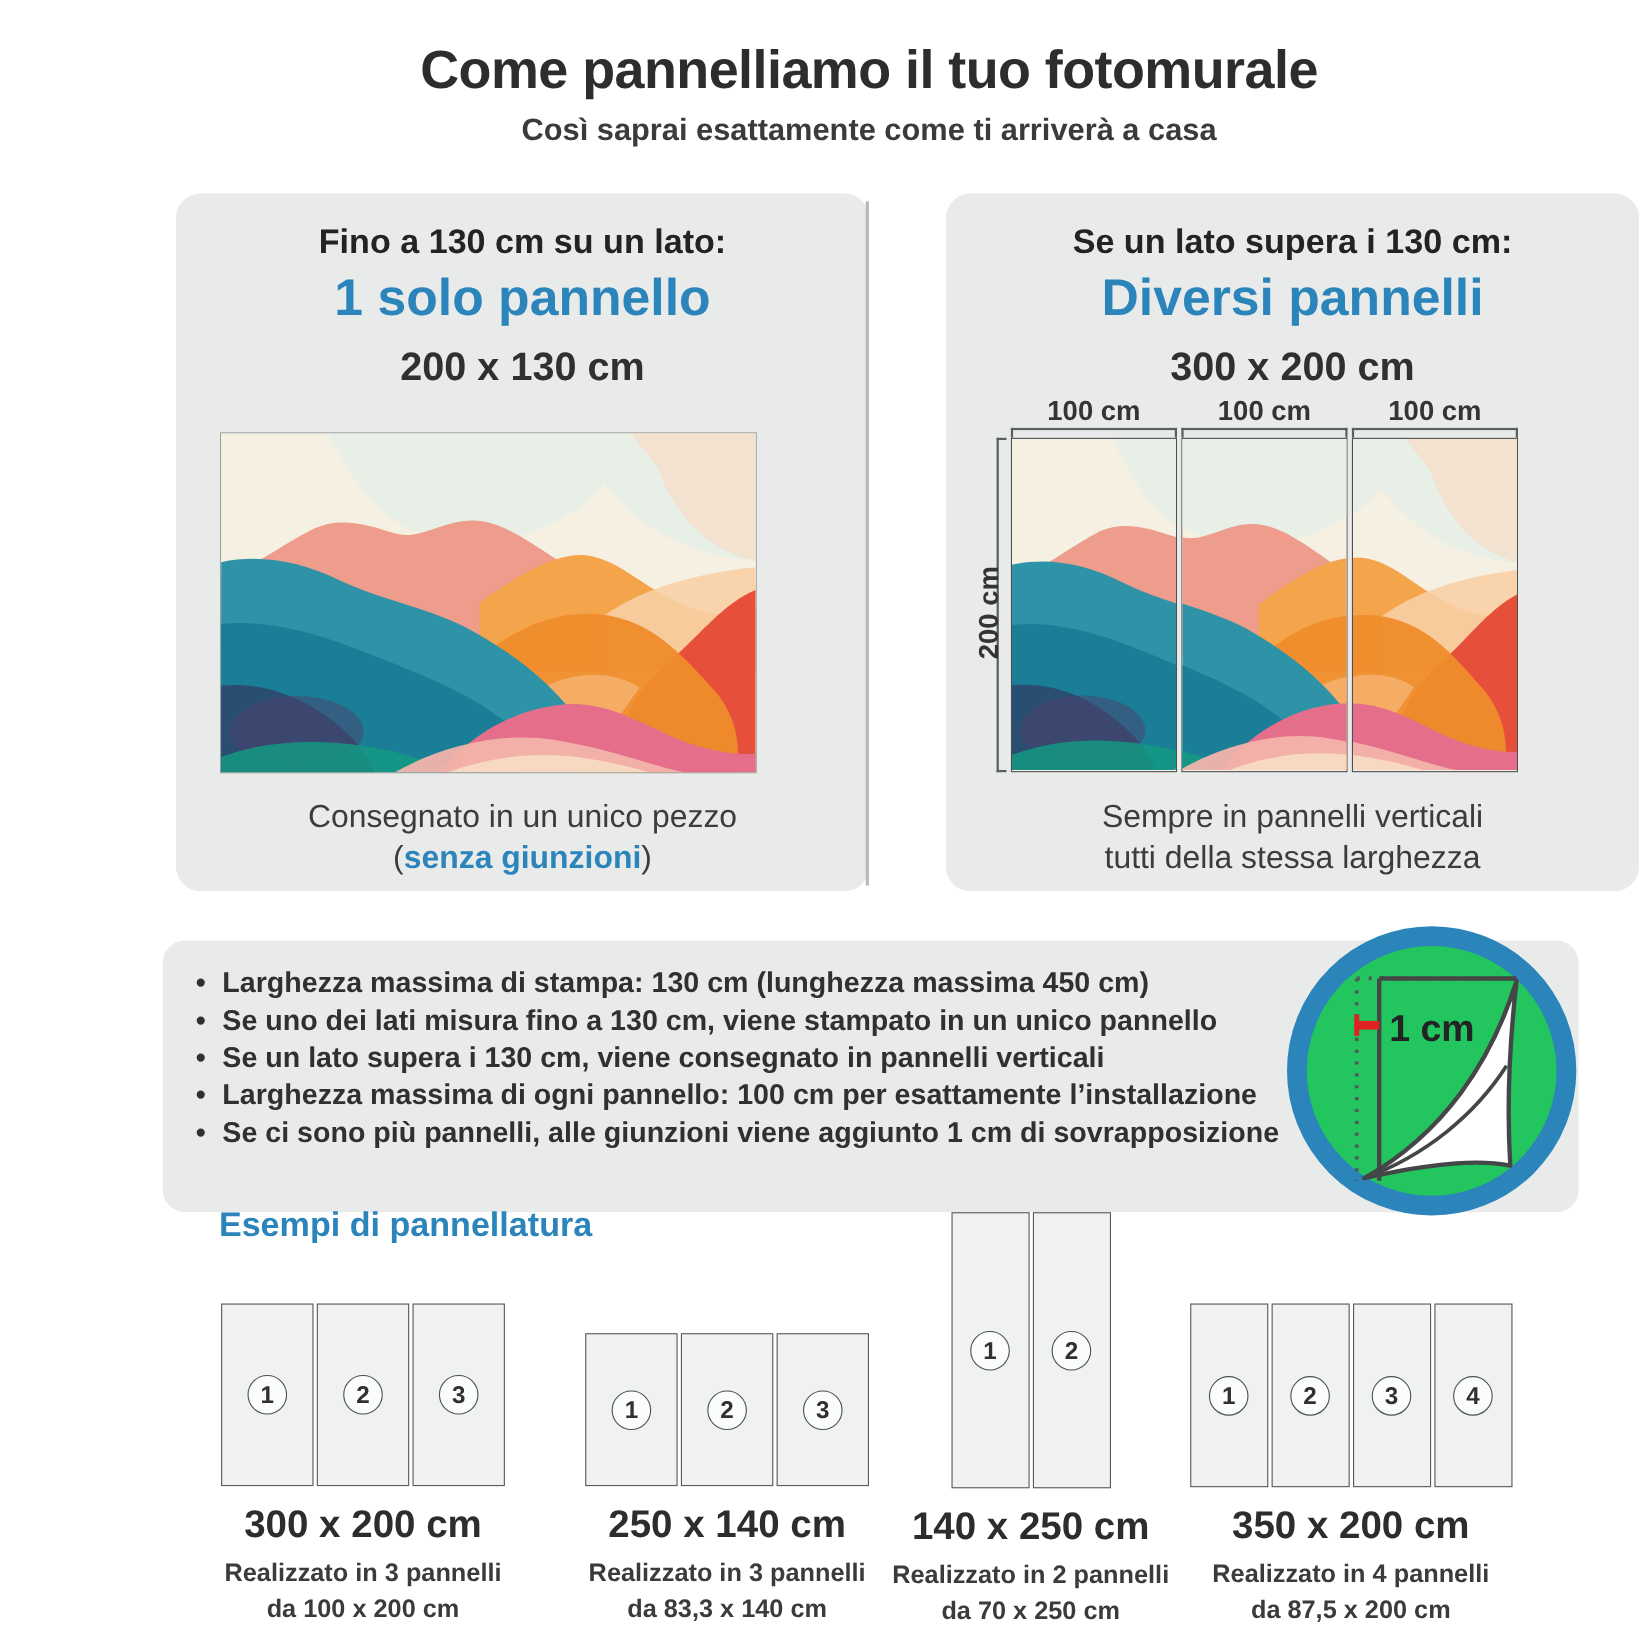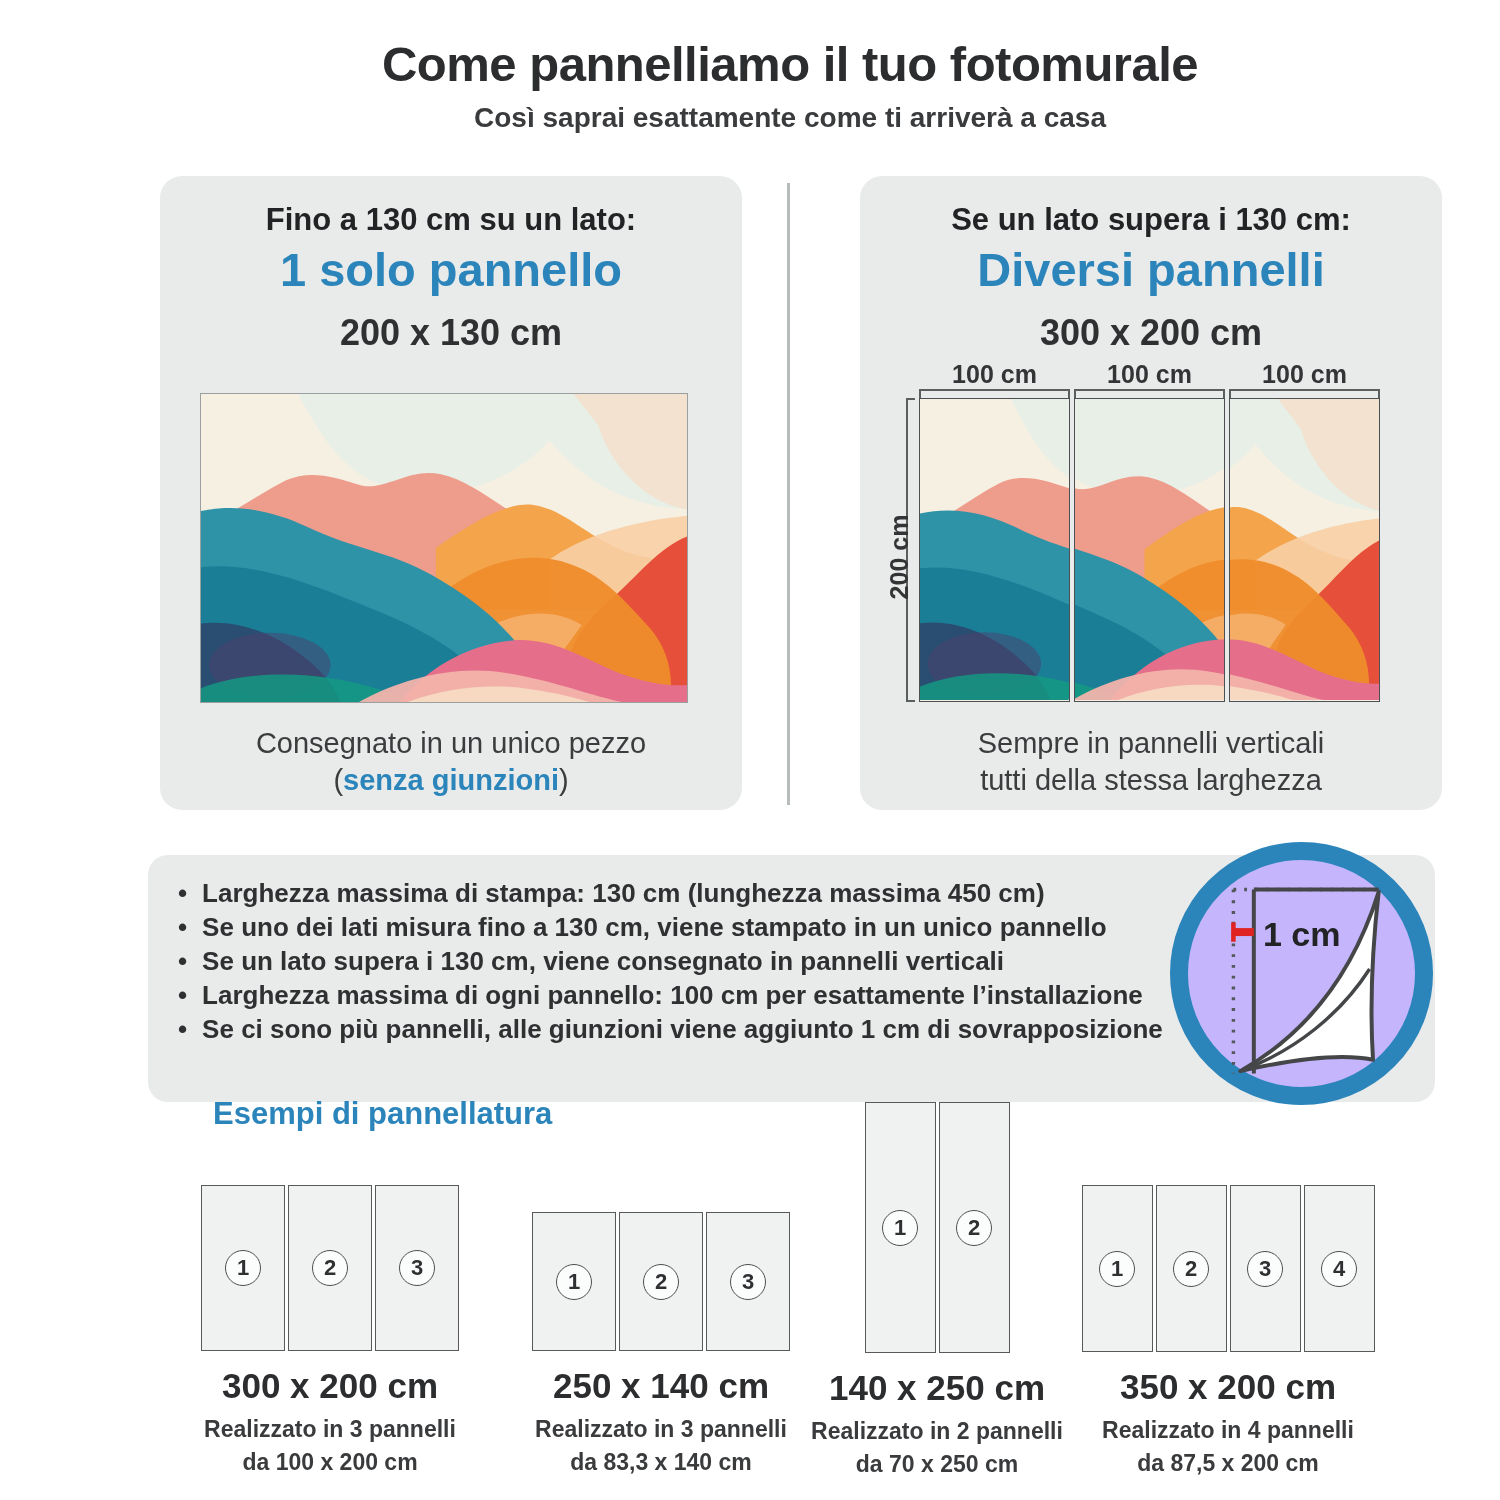--- a/index.html
+++ b/index.html
@@ -8,21 +8,21 @@
     font-family:"Liberation Sans", sans-serif; color:#2d2e30; overflow:hidden;margin-left:40px;
   }
   .abs { position:absolute; }
   .ctr { text-align:center; }
 
   
   .title { left:0; right:0; top:36px; font-size:49px; font-weight:700; letter-spacing:-0.5px; color:#2c2d2f; }
   .subtitle { left:0; right:0; top:102px; font-size:28px; font-weight:700; color:#3a3b3d; }
 
   
-  .card { top:176px; width:582px; height:634px; background:#e9eaea; border-radius:22px; }
+  .card { top:176px; width:582px; height:634px; background:#e9eaea; border-radius:22px;padding-left:48px; }
   .card-left { left:120px; }
   .card-right { left:820px; }
   .divider { left:747px; top:183px; width:3px; height:622px; background:#b7bbbb; }
 
   .card-intro { left:0; right:0; top:26px; font-size:31px; font-weight:700; color:#222325; }
   .card-headline { left:0; right:0; top:66px; font-size:47px; font-weight:700; }
   .card-size { left:0; right:0; top:136px; font-size:36px; font-weight:700; color:#2f3032; }
 
   .l-mural { left:40px; top:217px; width:488px; height:310px; border:1px solid #9aa0a0; box-sizing:border-box; background:#f6f0e4; }
   .l-mural svg { display:block; width:100%; height:100%; }
@@ -47,25 +47,25 @@
   .r-panel svg { position:absolute; top:0; width:454px; height:301px; }
   .s1 { left:0; } .s2 { left:-150px; } .s3 { left:-300px; }
 
   
   .info-box { left:108px; top:855px; width:1287px; height:247px; background:#e9eaea; border-radius:20px; }
   .bullets { position:absolute; left:30px; top:21px; width:1040px; }
   .bullet { display:flex; font-size:26px; font-weight:600; color:#2f3032; line-height:34px; }
   .bullet::before { content:"•"; margin-right:15px; font-size:26px; }
 
   .overlap-circle { left:1130px; top:842px; width:263px; height:263px; border-radius:50%;
-                    background:#c4b5fd; border:18px solid #2b85bb; box-sizing:border-box; z-index:3; }
+                    background:#22c55e; border:18px solid #2b85bb; box-sizing:border-box; z-index:3; }
   .overlap-circle svg { display:block; width:100%; height:100%; }
 
   
-  .examples-heading { left:173px; top:1096px; font-size:31px; font-weight:700; }
+  .examples-heading { left:159px; top:1096px; font-size:31px; font-weight:700; }
   .blue { color:#2b85bb; }
 
   .ex-group { width:300px; text-align:center; }
   .g1 { left:140px;  top:1185px; }
   .g2 { left:471px;  top:1212px; }
   .g3 { left:747px;  top:1102px; }
   .g4 { left:1038px; top:1185px; }
   .ex-panels { display:flex; justify-content:center; gap:3px; }
   .ex-panel { background:#f0f1f1; border:1.5px solid #57595b; box-sizing:border-box;
               display:flex; align-items:center; justify-content:center; }

